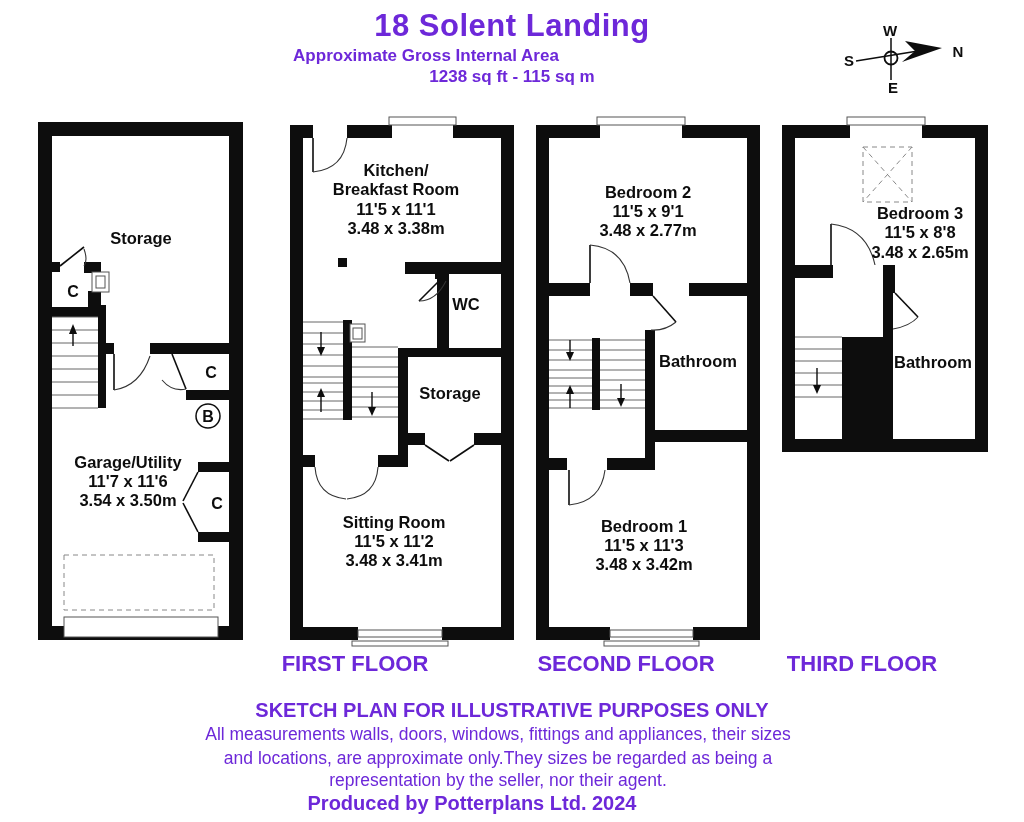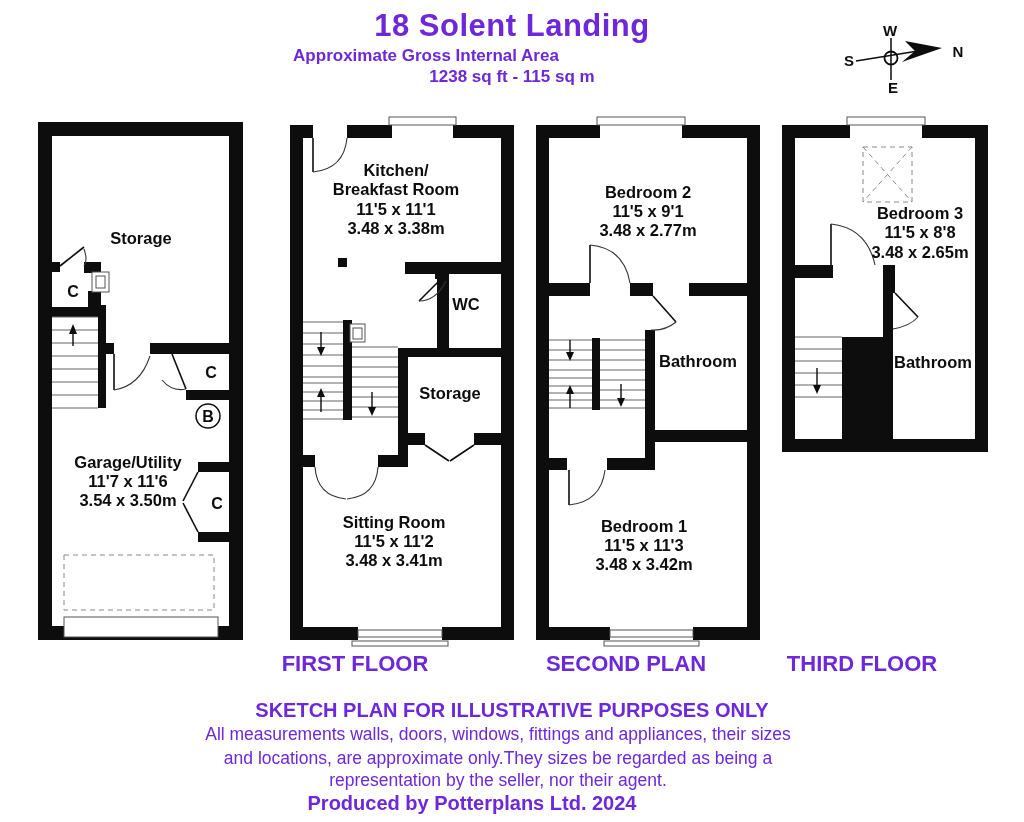--- a/index.html
+++ b/index.html
@@ -255,21 +255,21 @@
     </g>
     <g>
       <text x="920" y="219" text-anchor="middle" class="room-t">Bedroom 3</text>
       <text x="920" y="238" text-anchor="middle" class="room-t">11'5 x 8'8</text>
       <text x="920" y="258" text-anchor="middle" class="room-t">3.48 x 2.65m</text>
     </g>
     <text x="933" y="368" text-anchor="middle" class="room-t">Bathroom</text>
   </svg>
 
   <div class="floor-label fl-first">FIRST FLOOR</div>
-  <div class="floor-label fl-second">SECOND PLAN</div>
+  <div class="floor-label fl-second">SECOND FLOOR</div>
   <div class="floor-label fl-third">THIRD FLOOR</div>
 
   <div class="footer-title">SKETCH PLAN FOR ILLUSTRATIVE PURPOSES ONLY</div>
   <div class="footer-line f1">All measurements walls, doors, windows, fittings and appliances, their sizes</div>
   <div class="footer-line f2">and locations, are approximate only.They sizes be regarded as being a</div>
   <div class="footer-line f3">representation by the seller, nor their agent.</div>
   <div class="produced">Produced by Potterplans Ltd. 2024</div>
 
 </div>
 

